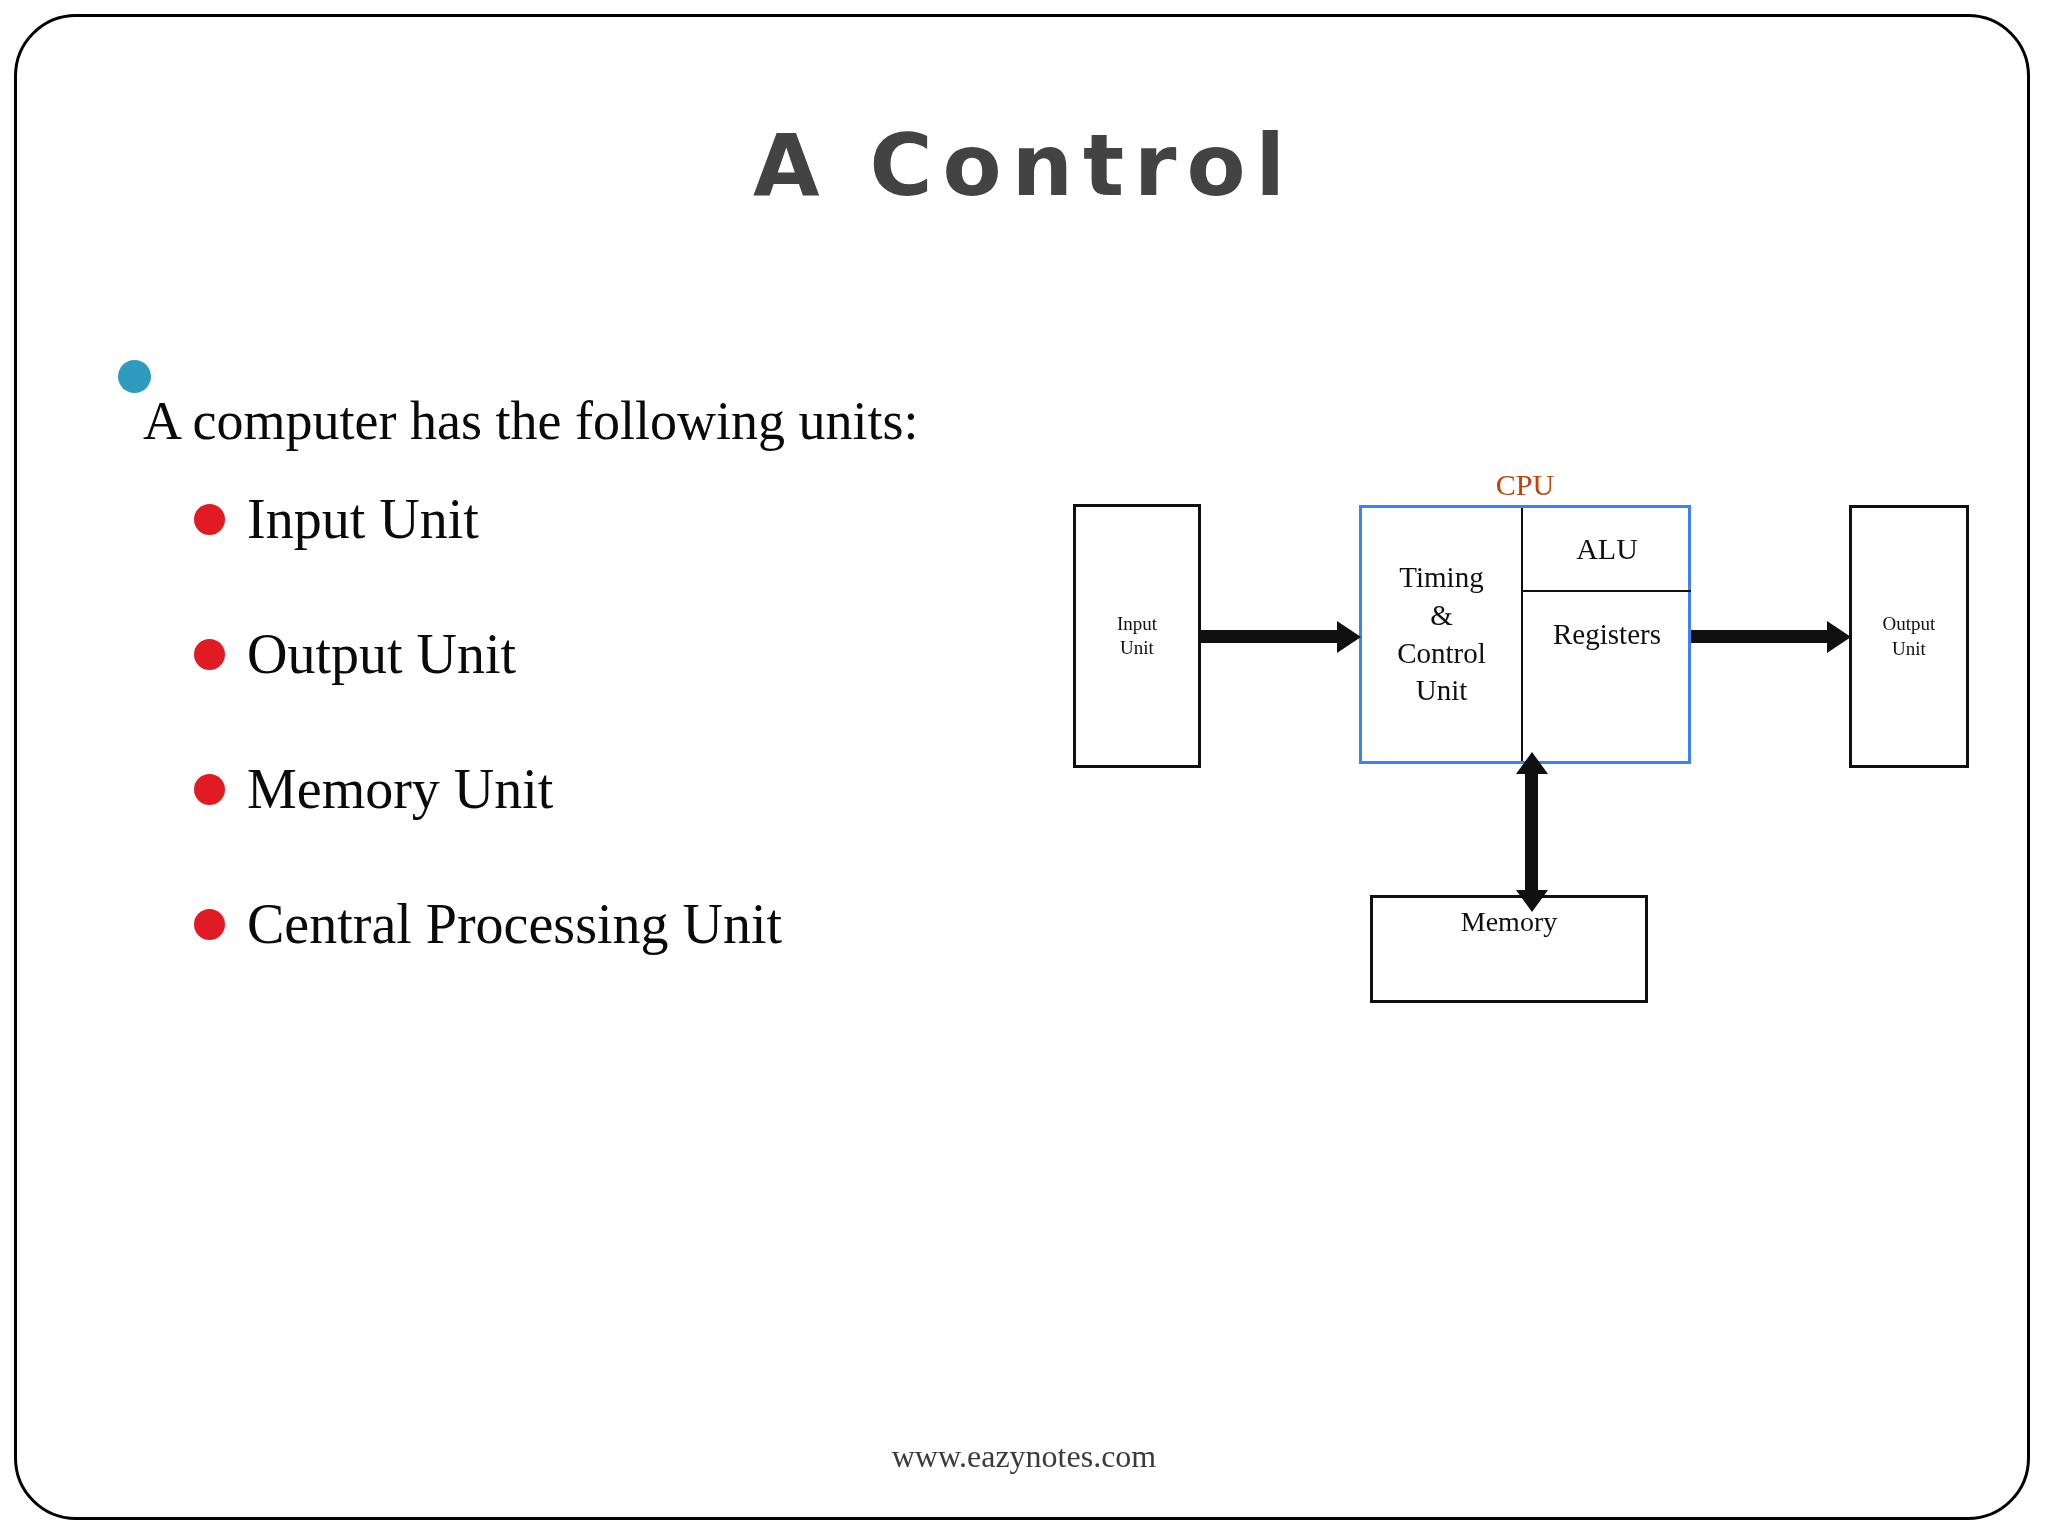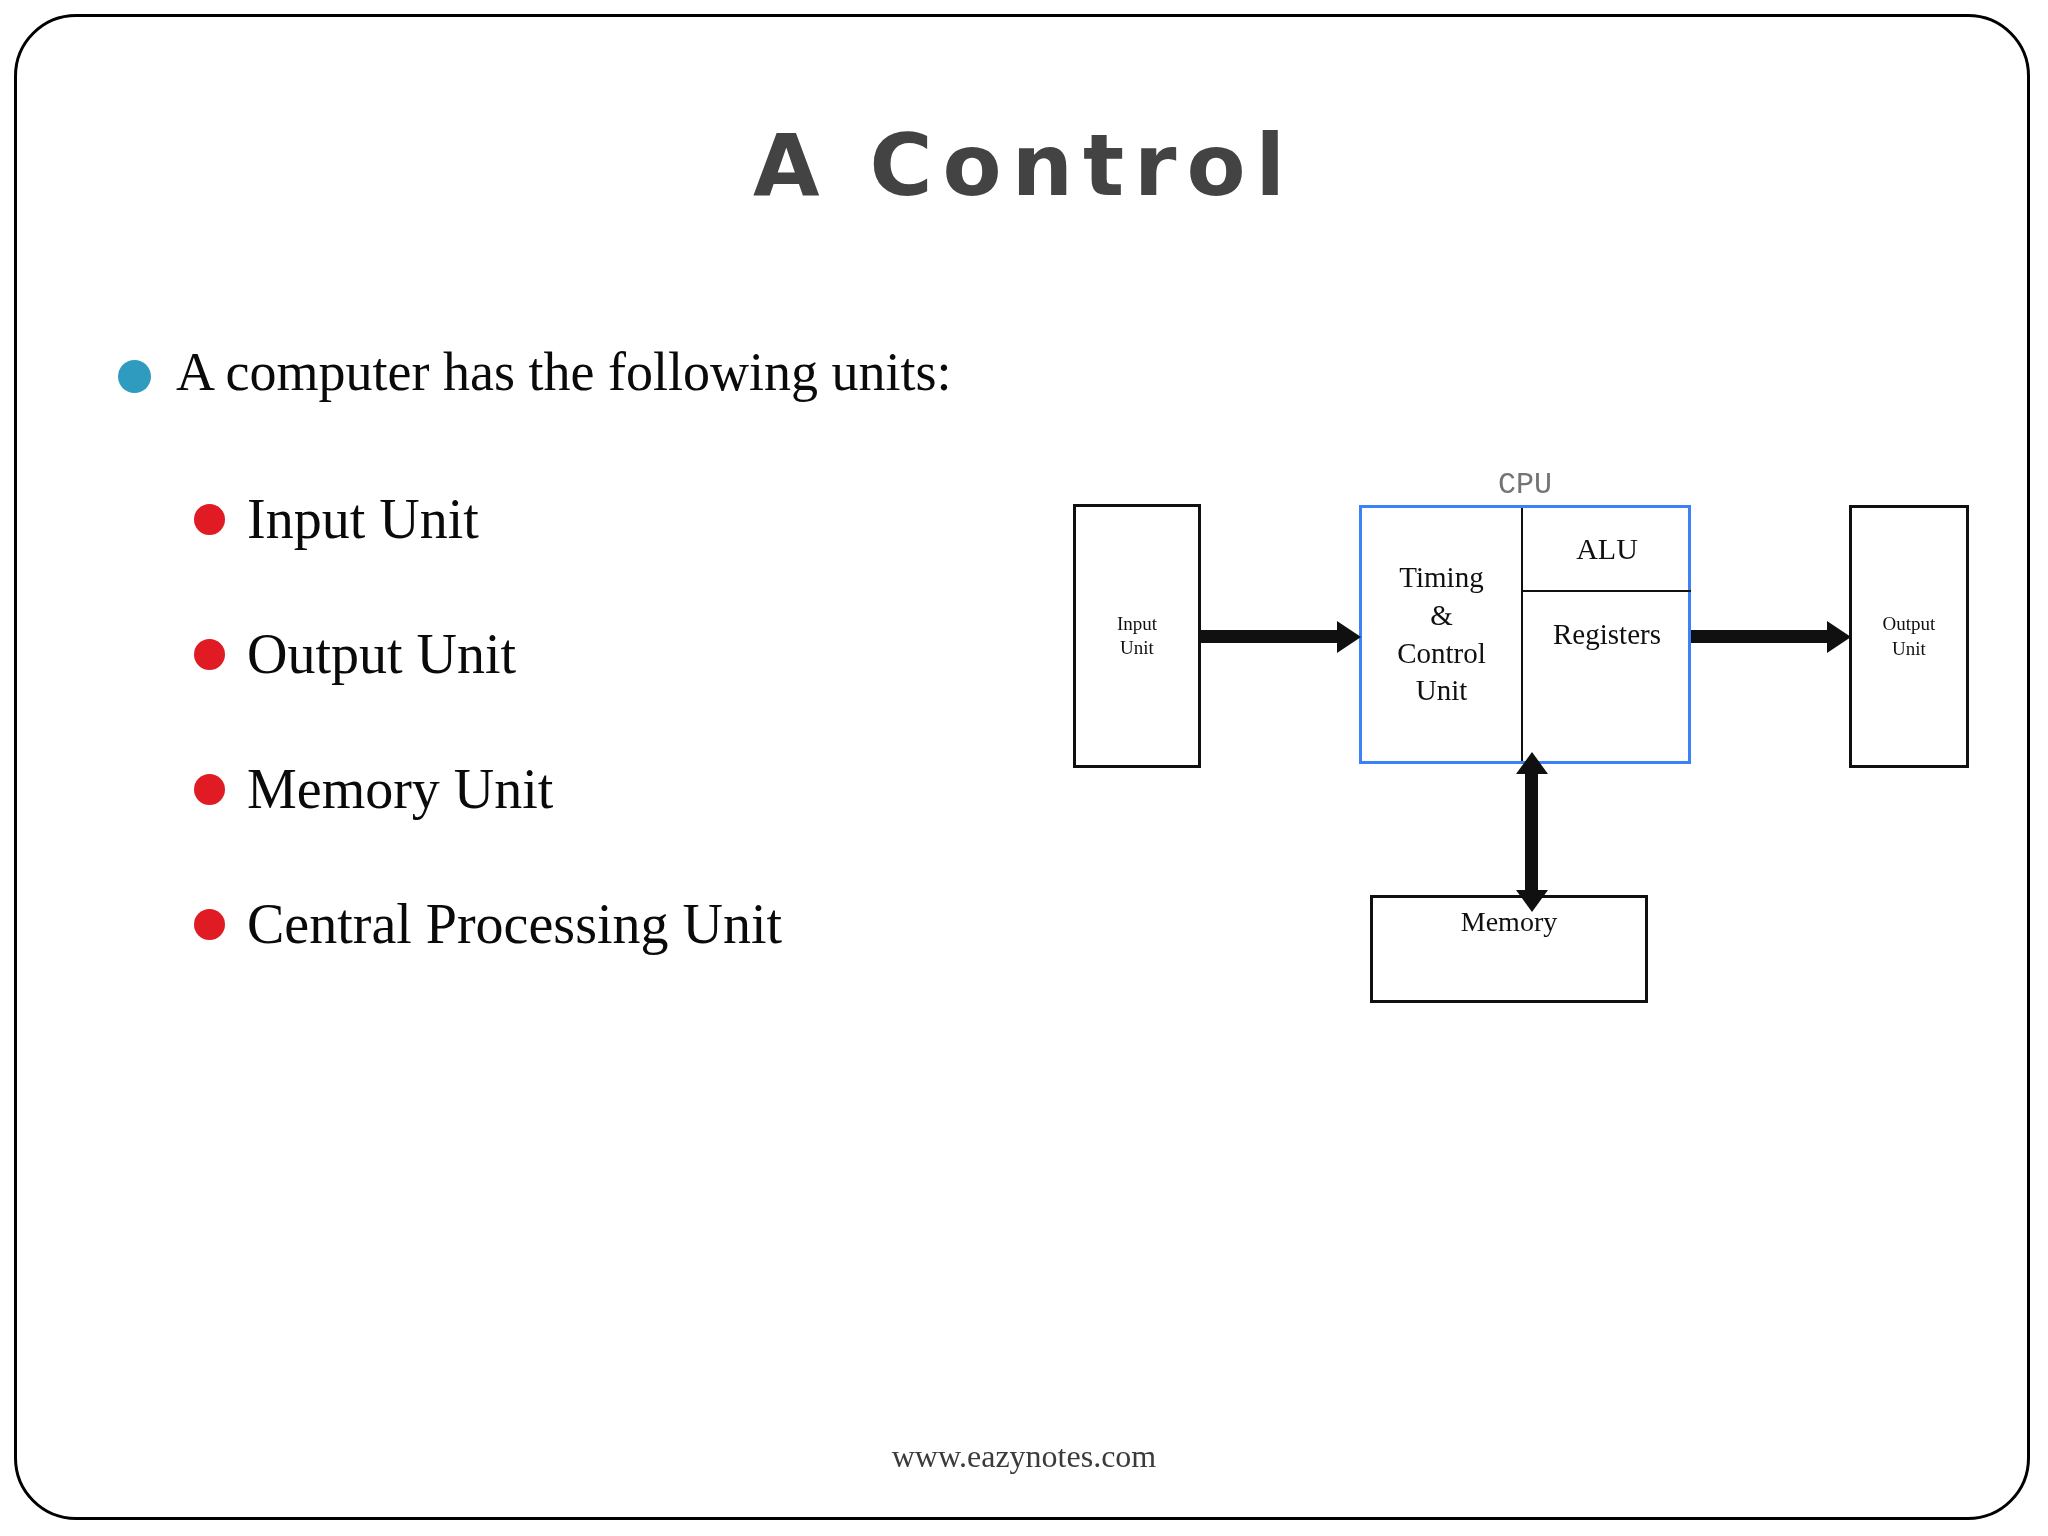--- a/index.html
+++ b/index.html
@@ -49,20 +49,21 @@
     top: 0;
     width: 1040px;
     height: 1536px;
   }
   .lvl1 {
     position: absolute;
     left: 118px;
     top: 344px;
     display: flex;
     align-items: flex-start;
+    flex-direction: column;
   }
   .lvl1 .dot {
     width: 33px;
     height: 33px;
     border-radius: 50%;
     background: #2E9BBF;
     margin-top: 16px;
     flex: 0 0 auto;
   }
   .lvl1 .txt {
@@ -137,23 +138,23 @@
     box-sizing: border-box;
     position: absolute;
     background: #fff;
   }
   #cpu-label {
     position: absolute;
     left: 299px;
     top: 8px;
     width: 332px;
     text-align: center;
-    font-family: Liberation Mono, monospace;
+    font-family: Liberation Serif, serif;
     font-size: 30px;
-    color: #737373;
+    color: #c2410c;
   }
   #cpu-left {
     position: absolute;
     left: 0;
     top: 0;
     width: 161px;
     height: 100%;
     border-right: 2px solid #101010;
     box-sizing: border-box;
     display: flex;

